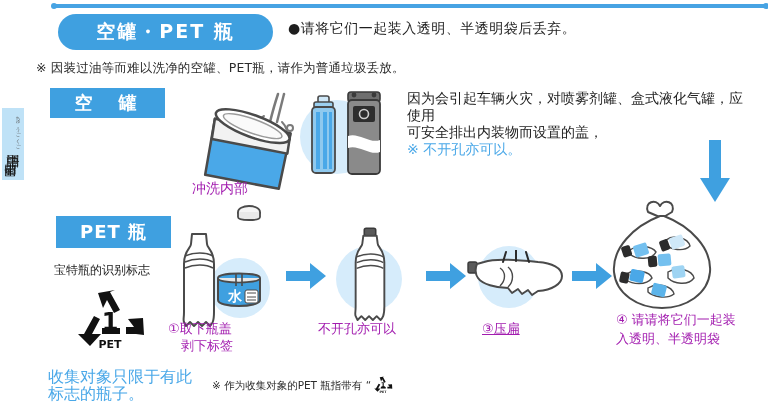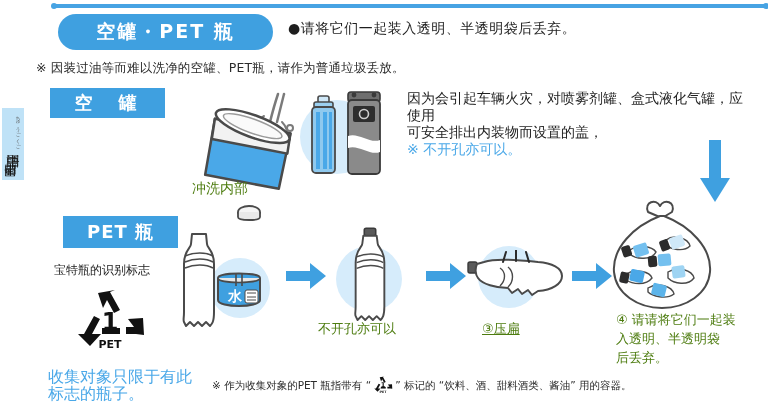--- a/index.html
+++ b/index.html
@@ -63,40 +63,40 @@
   .sub-note{
     position:absolute;left:36px;top:60px;font-size:12.5px;color:#2b2b2b;letter-spacing:0.2px;
   }
 
   
   .tag-box{
     position:absolute;background:#3fa0e0;display:flex;align-items:center;justify-content:center;
   }
   .tag-box span{color:#fff;font-size:18px;letter-spacing:4px;font-weight:600;}
   #tag-can{left:50px;top:88px;width:115px;height:30px;}
-  #tag-pet{left:63px;top:216px;width:115px;height:32px;}
+  #tag-pet{left:56px;top:216px;width:115px;height:32px;}
   #tag-pet span{letter-spacing:1px;font-size:18px;}
 
   
   .right-text{
     position:absolute;left:398px;top:90px;width:340px;
     font-size:14px;line-height:17px;color:#1f1f1f;margin-left:9px;
   }
   .right-text .blue-line{color:#4aa8e8;}
 
   
   .arrow-right{
     position:absolute;width:40px;height:28px;
   }
   .arrow-down{
     position:absolute;left:700px;top:140px;width:30px;height:62px;
   }
 
   
-  .caption{position:absolute;font-size:13px;color:#4d7c0f;line-height:17px;}
+  .caption{position:absolute;font-size:13px;color:#a21caf;line-height:17px;}
   #cap-rinse{left:192px;top:180px;font-size:14px;}
   #cap-s1{left:168px;top:320px;}
   #cap-s2{left:318px;top:320px;}
   #cap-s3{left:482px;top:320px;text-decoration:underline;}
   #cap-s4{left:616px;top:310px;width:150px;line-height:19px;}
 
   
   .pet-mark-title{
     position:absolute;left:54px;top:262px;font-size:12px;color:#1c1c1c;
   }
@@ -224,20 +224,24 @@
 
   <svg class="ill" style="left:212px;top:268px;" width="54" height="44" viewBox="0 0 54 44">
     <path d="M6 10 C6 4, 48 4, 48 10 L48 32 C48 40, 6 40, 6 32 Z" fill="#3fa0e0" stroke="#4a4a4a" stroke-width="2"></path>
     <path d="M6 10 C6 16, 48 16, 48 10" fill="#e8e8e8" stroke="#4a4a4a" stroke-width="1.6"></path>
     <path d="M24 6 L24 18 M30 6 L30 18" stroke="#4a4a4a" stroke-width="1.6"></path>
     <text x="16" y="33" font-size="14" fill="#ffffff" font-weight="bold" font-family="DejaVu Sans, Liberation Sans, sans-serif">水</text>
     <rect x="33" y="22" width="13" height="13" rx="2" fill="#ffffff" stroke="#4a4a4a" stroke-width="1"></rect>
     <path d="M35 25 L44 25 M35 29 L44 29 M35 32 L44 32" stroke="#4a4a4a" stroke-width="1"></path>
   </svg>
 
+  <div class="caption" id="cap-s1">
+    <div>①取下瓶盖</div>
+    <div>　剥下标签</div>
+  </div>
 
   <svg class="arrow-right" style="left:286px;top:262px;" viewBox="0 0 40 28">
     <path d="M0 9 L24 9 L24 1 L40 14 L24 27 L24 19 L0 19 Z" fill="#3fa0e0"></path>
   </svg>
 
   <div class="blue-disc" style="left:336px;top:246px;width:66px;height:66px;"></div>
   <svg class="ill" style="left:348px;top:226px;" width="44" height="100" viewBox="0 0 46 100">
     <rect x="17" y="0" width="12" height="8" rx="2" fill="#5a5a5a" stroke="#3a3a3a" stroke-width="1.6"></rect>
     <path d="M16 8 L30 8 L31 16 C31 20, 38 22, 38 36 L38 82
              C38 92, 36 94, 34 96 L30 92 L26 96 L22 92 L18 96 L14 92 L10 96 L8 92
@@ -300,31 +304,29 @@
       <rect x="16" y="76" width="9" height="11" rx="2" fill="#2c2c2c" transform="rotate(12 20 81)"></rect>
       <rect x="68" y="70" width="13" height="12" rx="2" fill="#9ed4f3" transform="rotate(-8 74 76)"></rect>
       <rect x="48" y="88" width="14" height="12" rx="2" fill="#5cb4ea" transform="rotate(14 55 94)"></rect>
       <rect x="54" y="58" width="13" height="12" rx="2" fill="#74c0ef" transform="rotate(-5 60 64)"></rect>
       <rect x="44" y="60" width="9" height="11" rx="2" fill="#2c2c2c" transform="rotate(-5 48 65)"></rect>
     </g>
   </svg>
   <div class="caption" id="cap-s4">
     <div>④ 请请将它们一起装</div>
     <div>入透明、半透明袋</div>
-    <div>后丢弃。</div>
   </div>
 
   <div class="footnote">
     <span>※ 作为收集对象的PET 瓶指带有 “</span>
     <svg class="mini-mark" viewBox="0 0 72 66">
       <g fill="#111111">
         <path d="M10 46 L20 28 L26 31 L18 46 L27 46 L16 58 L4 46 Z"></path>
         <path d="M36 4 L46 22 L40 25 L33 12 L29 20 L24 5 L41 2 Z"></path>
         <path d="M62 46 L52 46 L52 39 L60 39 L54 31 L69 30 L70 47 Z"></path>
         <path d="M46 46 L28 46 L28 40 L46 40 Z"></path>
       </g>
       <text x="36" y="42" font-size="24" font-weight="bold" text-anchor="middle" fill="#111111" font-family="DejaVu Sans, Liberation Sans, sans-serif">1</text>
       <text x="36" y="64" font-size="12" font-weight="bold" text-anchor="middle" fill="#111111" font-family="DejaVu Sans, Liberation Sans, sans-serif">PET</text>
     </svg>
-    <span>” 标记的 “饮料、酒、甜料酒类、酱油” 用的容器。</span>
   </div>
 
 </div>
 
 </body></html>

